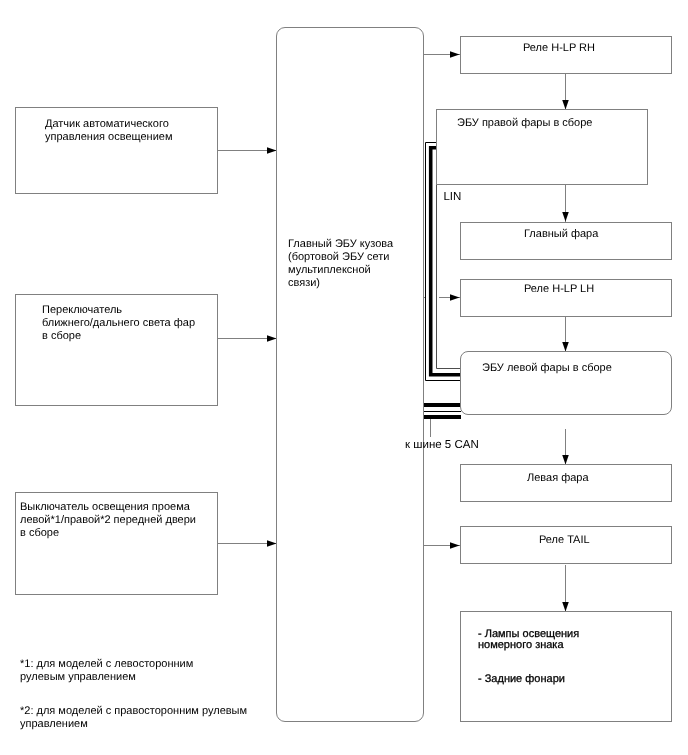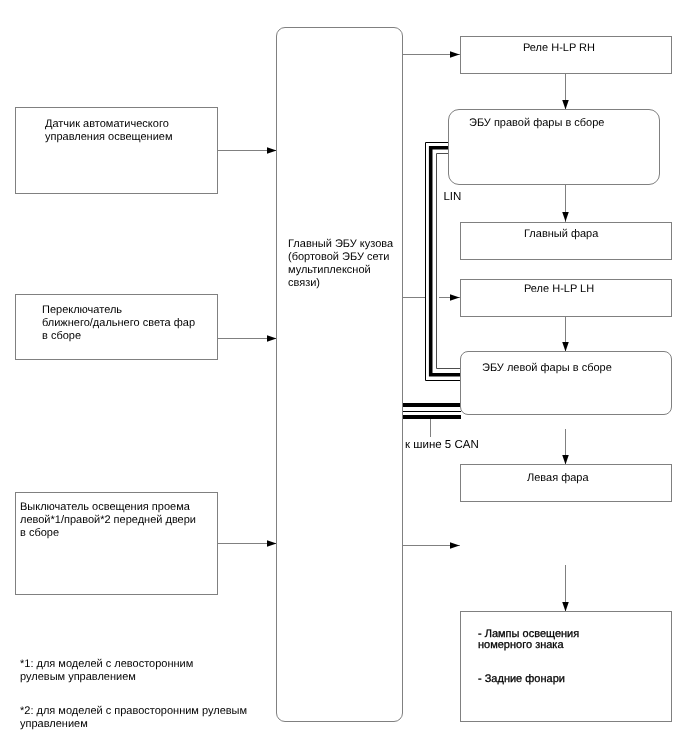--- a/index.html
+++ b/index.html
@@ -57,63 +57,66 @@
       <line x1="402.5" y1="411.3" x2="460.5" y2="411.3" stroke="#000" stroke-width="1"></line>
       <line x1="402.5" y1="416.9" x2="460.5" y2="416.9" stroke="#000" stroke-width="3.6"></line>
     </g>
   </svg>
 
   <div class="box" style="left:15px;top:107px;width:203px;height:87px;border:1px solid #808080;">
     <div class="txt" style="left:29px;top:10px;width:170px;">Датчик автоматического
 управления освещением</div>
   </div>
 
-  <div class="box" style="left:15px;top:294px;width:203px;height:66px;border:1px solid #808080;">
+  <div class="box" style="left:15px;top:294px;width:203px;height:112px;border:1px solid #808080;">
     <div class="txt" style="left:26px;top:9px;width:180px;">Переключатель
 ближнего/дальнего света фар
 в сборе</div>
   </div>
 
   <div class="box" style="left:15px;top:492px;width:203px;height:103px;border:1px solid #808080;">
     <div class="txt" style="left:4px;top:8px;width:200px;">Выключатель освещения проема
 левой*1/правой*2 передней двери
 в сборе</div>
   </div>
 
-  <div class="box" style="left:276px;top:27px;width:127px;height:695px;border:1px solid #808080;border-radius:9px;">
+  <div class="box" style="left:276px;top:27px;width:148px;height:695px;border:1px solid #808080;border-radius:9px;">
     <div class="txt" style="left:11px;top:210px;width:118px;">Главный ЭБУ кузова
 (бортовой ЭБУ сети
 мультиплексной
 связи)</div>
   </div>
 
   <div class="box" style="left:460px;top:36px;width:212px;height:38px;border:1px solid #808080;padding-left:36px;">
     <div class="txt" style="left:62px;top:5px;">Реле H-LP RH</div>
   </div>
 
-  <div class="box" style="left:448px;top:109px;width:212px;height:76px;border:1px solid #808080;border-radius:11px;">
+  <div class="box" style="left:436px;top:109px;width:212px;height:76px;border:1px solid #808080;border-radius:0;">
     <div class="txt" style="left:20px;top:7px;">ЭБУ правой фары в сборе</div>
   </div>
 
   <div class="box" style="left:460px;top:222px;width:212px;height:38px;border:1px solid #808080;">
     <div class="txt" style="left:63px;top:5px;">Главный фара</div>
   </div>
 
   <div class="box" style="left:460px;top:279px;width:212px;height:38px;border:1px solid #808080;">
     <div class="txt" style="left:63px;top:3px;text-align:center;">Реле H-LP LH</div>
   </div>
 
   <div class="box" style="left:460px;top:351px;width:212px;height:64px;border:1px solid #808080;border-radius:8px;">
     <div class="txt" style="left:21px;top:10px;">ЭБУ левой фары в сборе</div>
   </div>
 
   <div class="box" style="left:460px;top:464px;width:212px;height:38px;border:1px solid #808080;">
     <div class="txt" style="left:66px;top:7px;">Левая фара</div>
   </div>
 
+  <div class="box" style="left:460px;top:526px;width:212px;height:38px;border:1px solid #808080;">
+    <div class="txt" style="left:78px;top:7px;">Реле TAIL</div>
+  </div>
 
   <div class="box" style="left:460px;top:611px;width:212px;height:111px;border:1px solid #808080;">
     <div class="txt heavy" style="left:17px;top:16px;">- Лампы освещения</div>
     <div class="txt heavy" style="left:17px;top:27px;">номерного знака</div>
     <div class="txt heavy" style="left:17px;top:61px;">- Задние фонари</div>
   </div>
 
   <div class="buslbl" style="left:443.4px;top:191px;">LIN</div>
   <div class="buslbl" style="left:405px;top:439px;">к шине 5 CAN</div>
 

